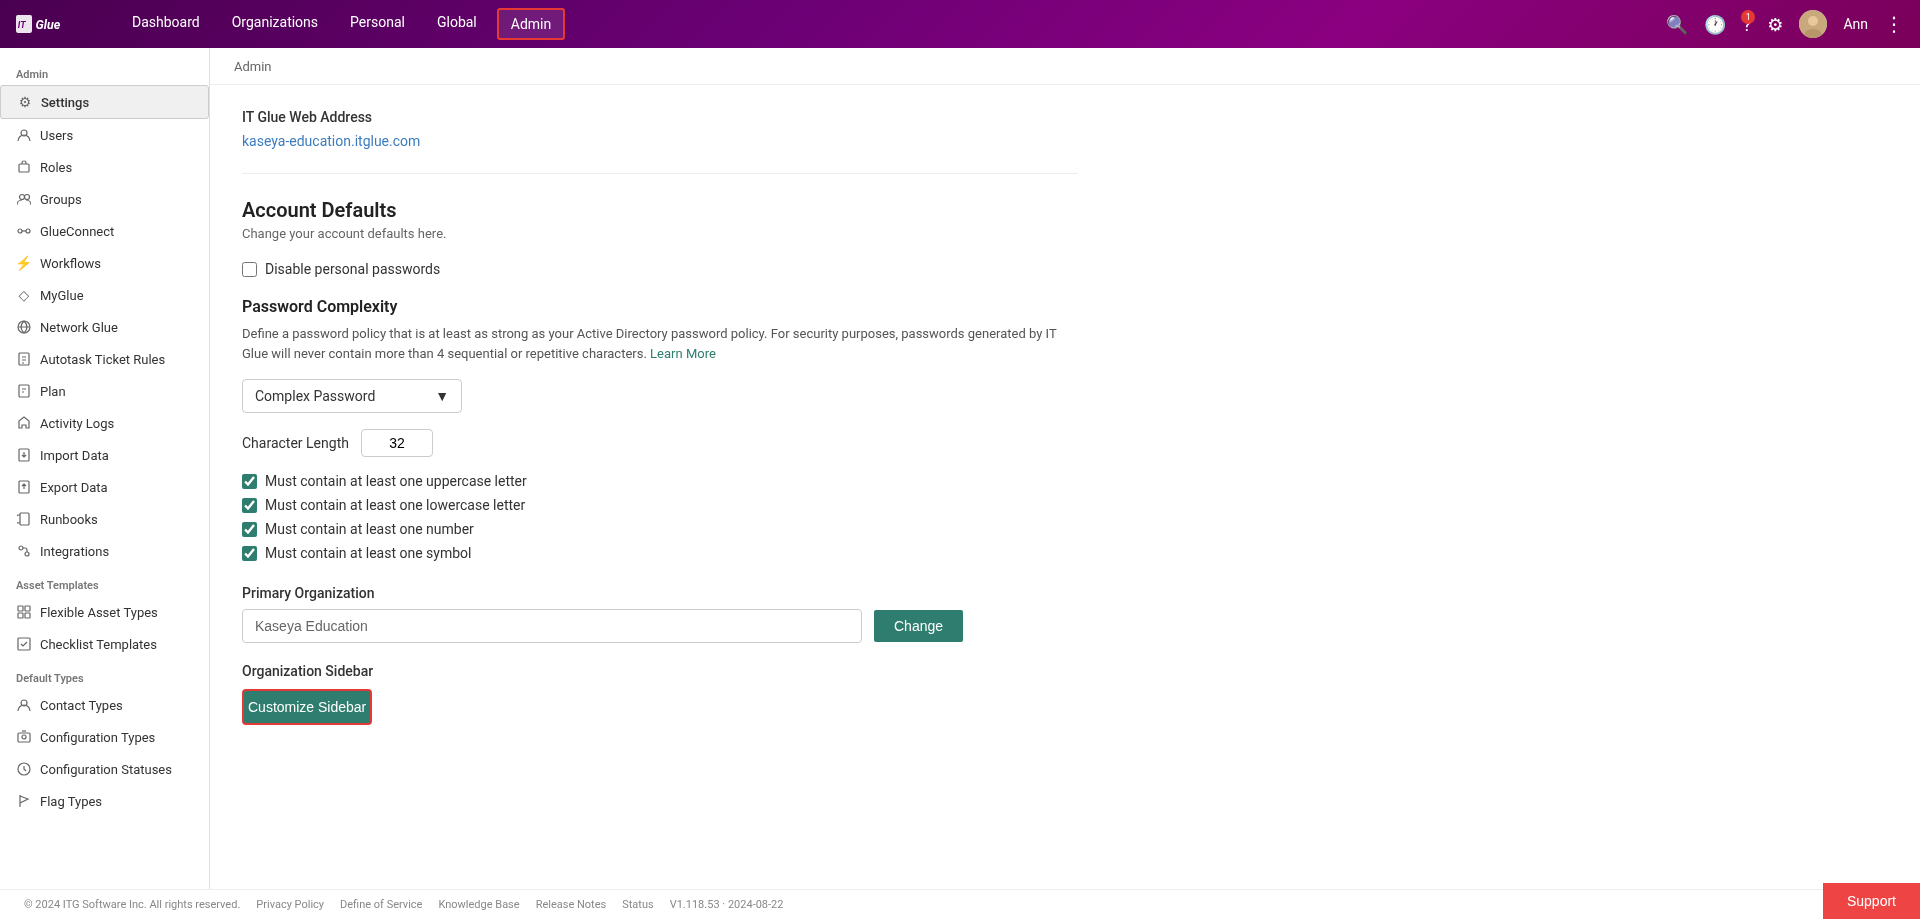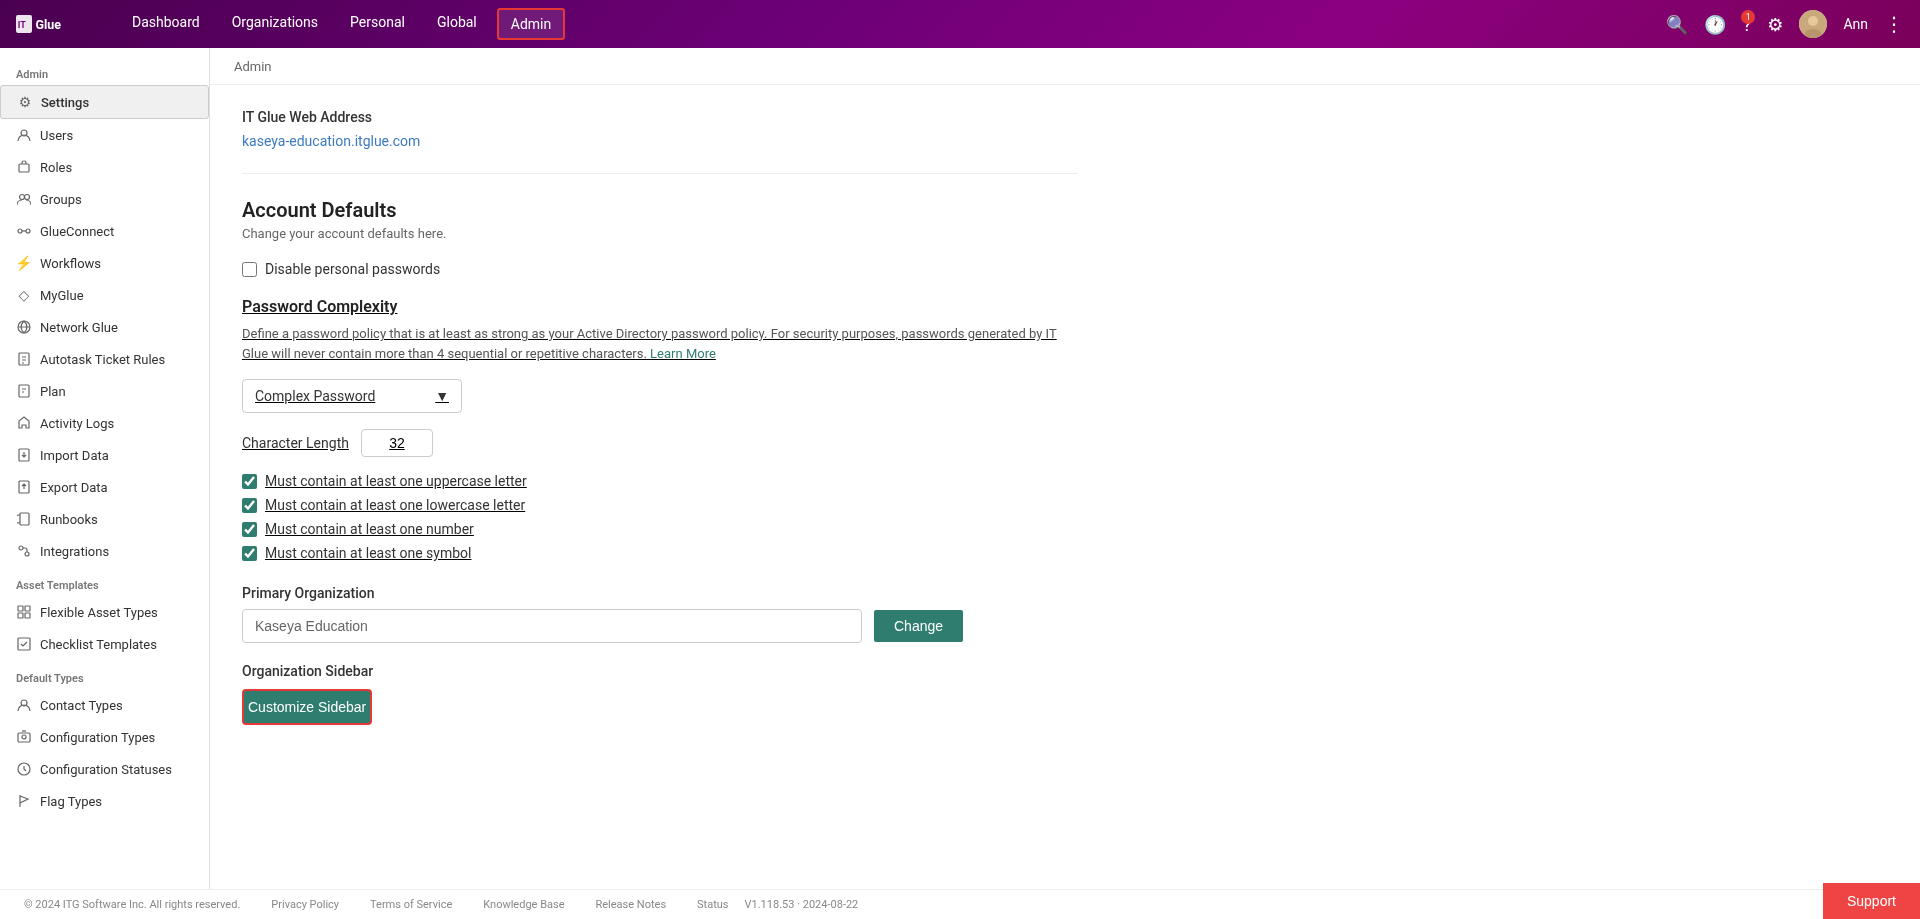--- a/index.html
+++ b/index.html
@@ -14,20 +14,21 @@
       padding: 0 16px;
       color: white;
       position: fixed;
       top: 0; left: 0; right: 0;
       z-index: 100;
     }
     .topnav-logo {
       display: flex;
       align-items: center;
       margin-right: 24px;
+      font-style: italic;
     }
     .topnav-logo svg { width: 80px; height: 28px; }
     .topnav-links {
       display: flex;
       gap: 8px;
       flex: 1;
     }
     .topnav-link {
       color: white;
       text-decoration: none;
@@ -279,21 +280,21 @@
       right: 0;
       background: white;
       border-top: 1px solid #eee;
       padding: 8px 24px;
       font-size: 11px;
       color: #888;
       display: flex;
       gap: 16px;
       align-items: center;
     }
-    .footer a { color: #888; text-decoration: none; margin-left: 15px; }
+    .footer a { color: #888; text-decoration: none; }
     .footer-spacer { flex: 1; }
 
     
     .support-btn {
       position: fixed;
       bottom: 0;
       right: 0;
       background: #ef4444;
       color: white;
       border: none;
@@ -544,21 +545,21 @@
 
       <div>
         <div class="section-title">Account Defaults</div>
         <div class="section-subtitle">Change your account defaults here.</div>
         <div class="checkbox-row">
           <input type="checkbox" style="">
           <span>Disable personal passwords</span>
         </div>
       </div>
 
-      <div style="margin-top:20px;text-decoration:underline;">
+      <div style="margin-top:20px;">
         <div class="subsection-title">Password Complexity</div>
         <div class="subsection-desc">
           <span>Define a password policy that is at least as strong as your Active Directory password policy. For security purposes, passwords generated by IT Glue will never contain more than 4 sequential or repetitive characters.</span>
           <a href="#"> <span>Learn More</span></a>
         </div>
         <div class="dropdown-select">
           <span>Complex Password</span>
           <span>▼</span>
         </div>
         <div class="char-length-row">
@@ -595,21 +596,21 @@
         <div class="org-sidebar-label">Organization Sidebar</div>
         <button class="btn-customize">Customize Sidebar</button>
       </div>
     </div>
   </main>
 </div>
 
 <footer class="footer">
   <span>© 2024 ITG Software Inc. All rights reserved.</span>
   <a href="#">Privacy Policy</a>
-  <a href="#">Terms of Service</a>
+  <a href="#">Define of Service</a>
   <a href="#">Knowledge Base</a>
   <a href="#">Release Notes</a>
   <a href="#">Status</a>
   <span>V1.118.53 · 2024-08-22</span>
   <span class="footer-spacer"></span>
 </footer>
 
 <button class="support-btn">Support</button>
 
 </body></html>

